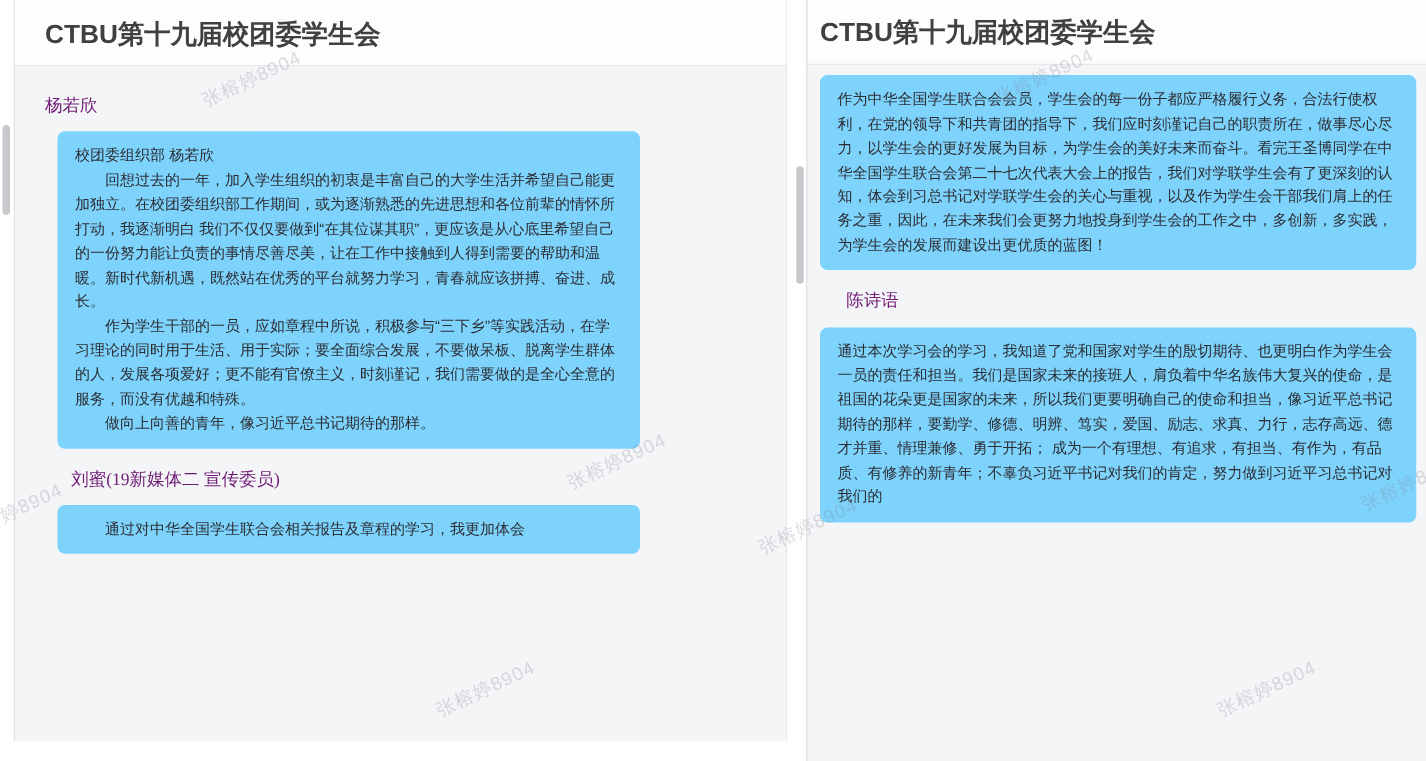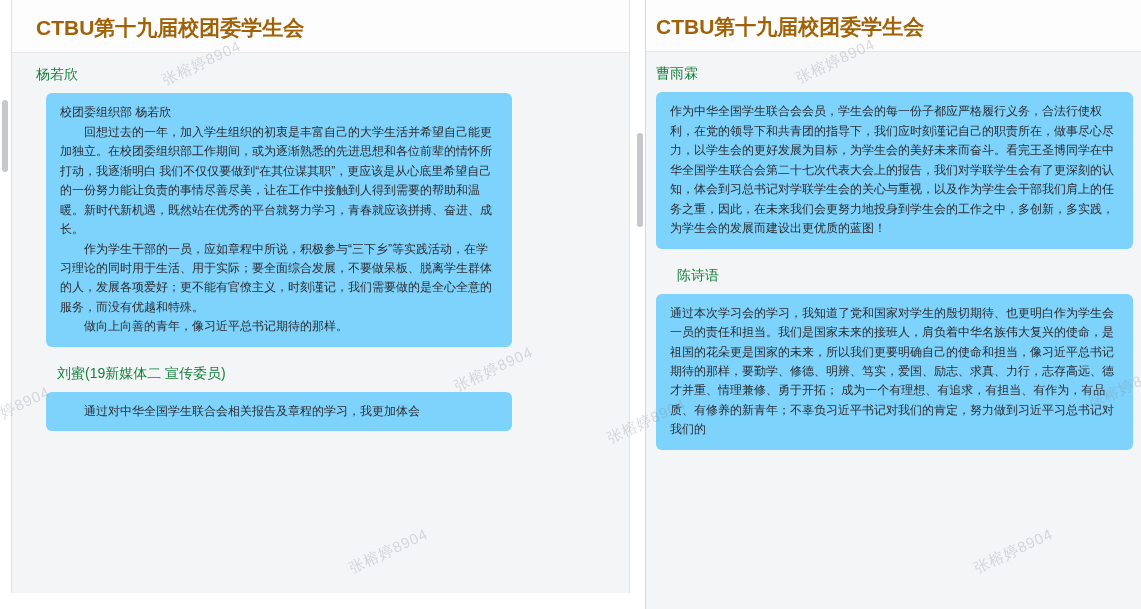--- a/index.html
+++ b/index.html
@@ -18,27 +18,27 @@
   .scroll-thumb{position:absolute;width:6px;border-radius:4px;background:#c6c8cc;}
   #win-left .scroll-thumb{left:2px;top:100px;height:72px;}
   #win-right .scroll-thumb{left:7px;top:133px;height:94px;}
 
   .content{flex:1 1 auto;display:flex;flex-direction:column;background:#f4f5f7;min-width:0;}
   #win-left .content{border-right:1px solid #e3e3e6;}
 
   .header{background:#fdfdfe;border-bottom:1px solid #e7e7ea;flex:0 0 auto;}
   #win-left .header{padding:15px 10px 11px 24px;}
   #win-right .header{padding:14px 10px 11px 10px;}
-  .page-title{font-size:21px;font-weight:bold;color:#a16207;line-height:1.25;}
+  .page-title{font-size:21px;font-weight:bold;color:#404040;line-height:1.25;}
 
   .body{flex:1 1 auto;overflow:hidden;}
   #win-left .body{padding:8px 24px 0 24px;}
   #win-right .body{padding:8px 8px 0 10px;}
 
-  .entry-name{color:#15803d;font-size:14px;margin:4px 0 10px 0;line-height:1.3;}
+  .entry-name{color:#701a75;font-size:14px;margin:16px 0 10px 0;line-height:1.3;font-family:Liberation Serif, serif;}
   .entry-name.second{margin-top:17px;padding-left:21px;}
 
   .bubble{
     background:#7dd3fc;border-radius:6px;padding:10px 14px;
     font-size:12px;color:#2c2d33;line-height:1.62;
     word-break:break-all;
   }
   #win-left .bubble{margin-left:10px;max-width:438px;}
   #win-right .bubble{margin-left:0;}
   .bubble p{margin:0;}
@@ -80,21 +80,20 @@
 
 <div class="window" id="win-right">
   <div class="scrollstrip">
     <div class="scroll-thumb"></div>
   </div>
   <div class="content">
     <div class="header">
       <div class="page-title">CTBU第十九届校团委学生会</div>
     </div>
     <div class="body">
-      <div class="entry-name">曹雨霖</div>
       <div class="bubble">
         <p>作为中华全国学生联合会会员，学生会的每一份子都应严格履行义务，合法行使权利，在党的领导下和共青团的指导下，我们应时刻谨记自己的职责所在，做事尽心尽力，以学生会的更好发展为目标，为学生会的美好未来而奋斗。看完王圣博同学在中华全国学生联合会第二十七次代表大会上的报告，我们对学联学生会有了更深刻的认知，体会到习总书记对学联学生会的关心与重视，以及作为学生会干部我们肩上的任务之重，因此，在未来我们会更努力地投身到学生会的工作之中，多创新，多实践，为学生会的发展而建设出更优质的蓝图！</p>
       </div>
       <div class="entry-name second">陈诗语</div>
       <div class="bubble">
         <p>通过本次学习会的学习，我知道了党和国家对学生的殷切期待、也更明白作为学生会一员的责任和担当。我们是国家未来的接班人，肩负着中华名族伟大复兴的使命，是祖国的花朵更是国家的未来，所以我们更要明确自己的使命和担当，像习近平总书记期待的那样，要勤学、修德、明辨、笃实，爱国、励志、求真、力行，志存高远、德才并重、情理兼修、勇于开拓； 成为一个有理想、有追求，有担当、有作为，有品质、有修养的新青年；不辜负习近平书记对我们的肯定，努力做到习近平习总书记对我们的</p>
       </div>
     </div>
   </div>
 </div>

